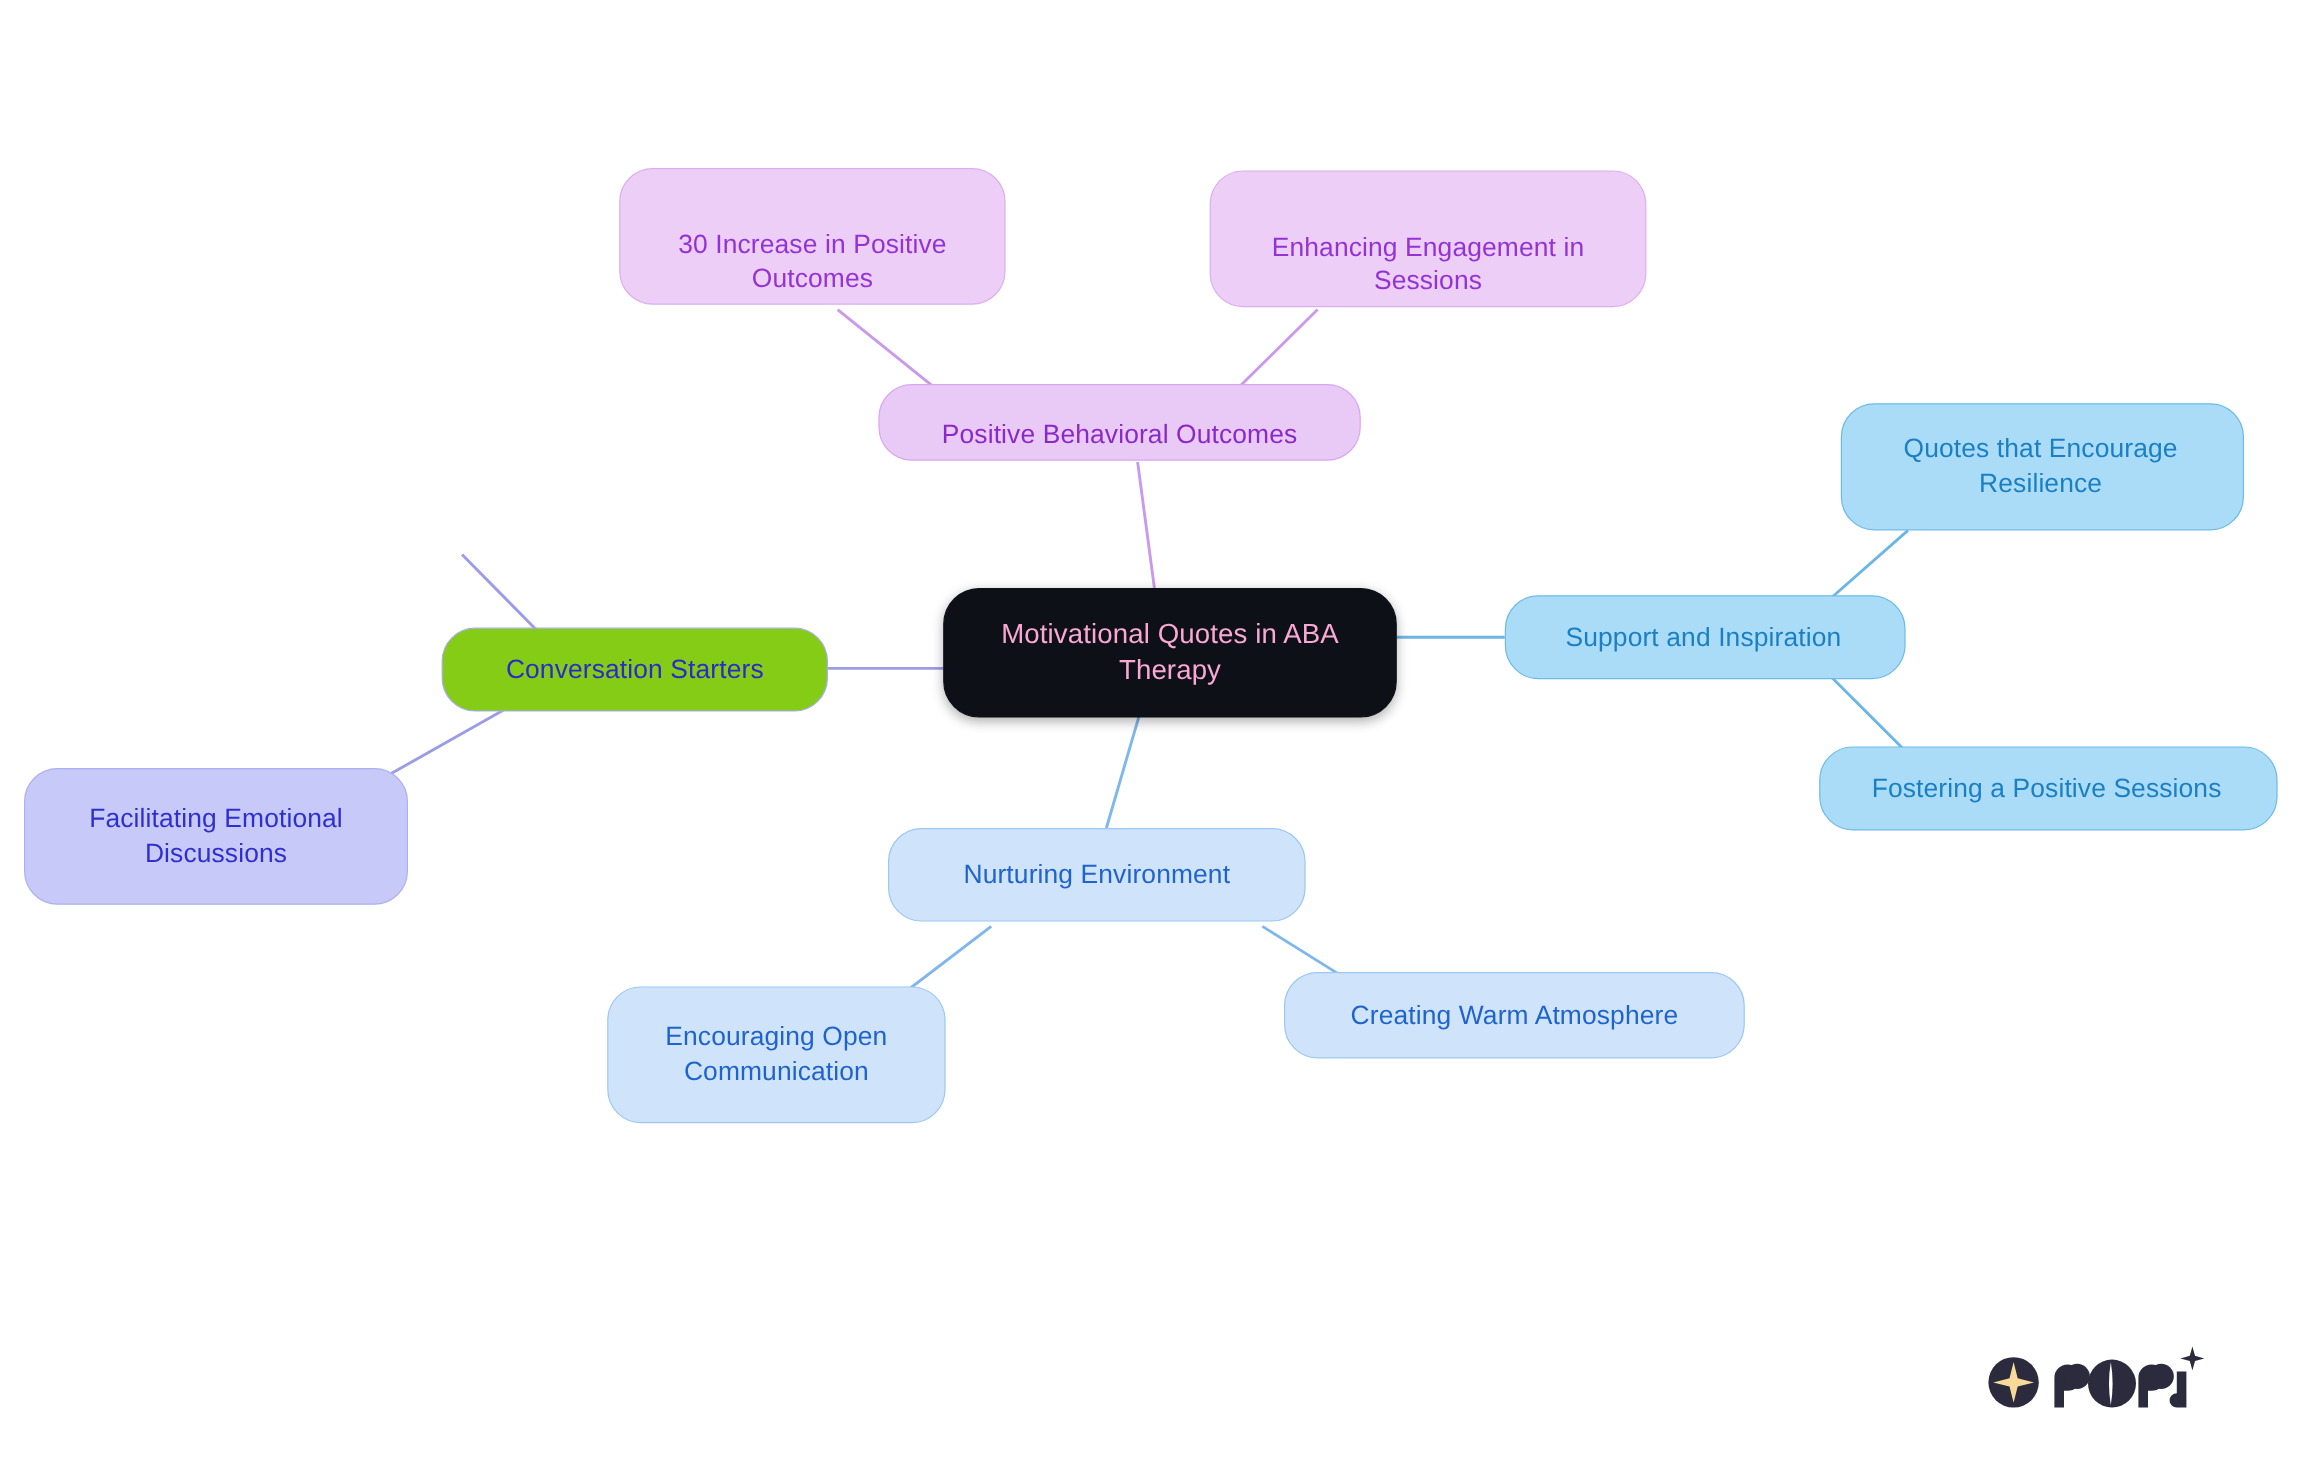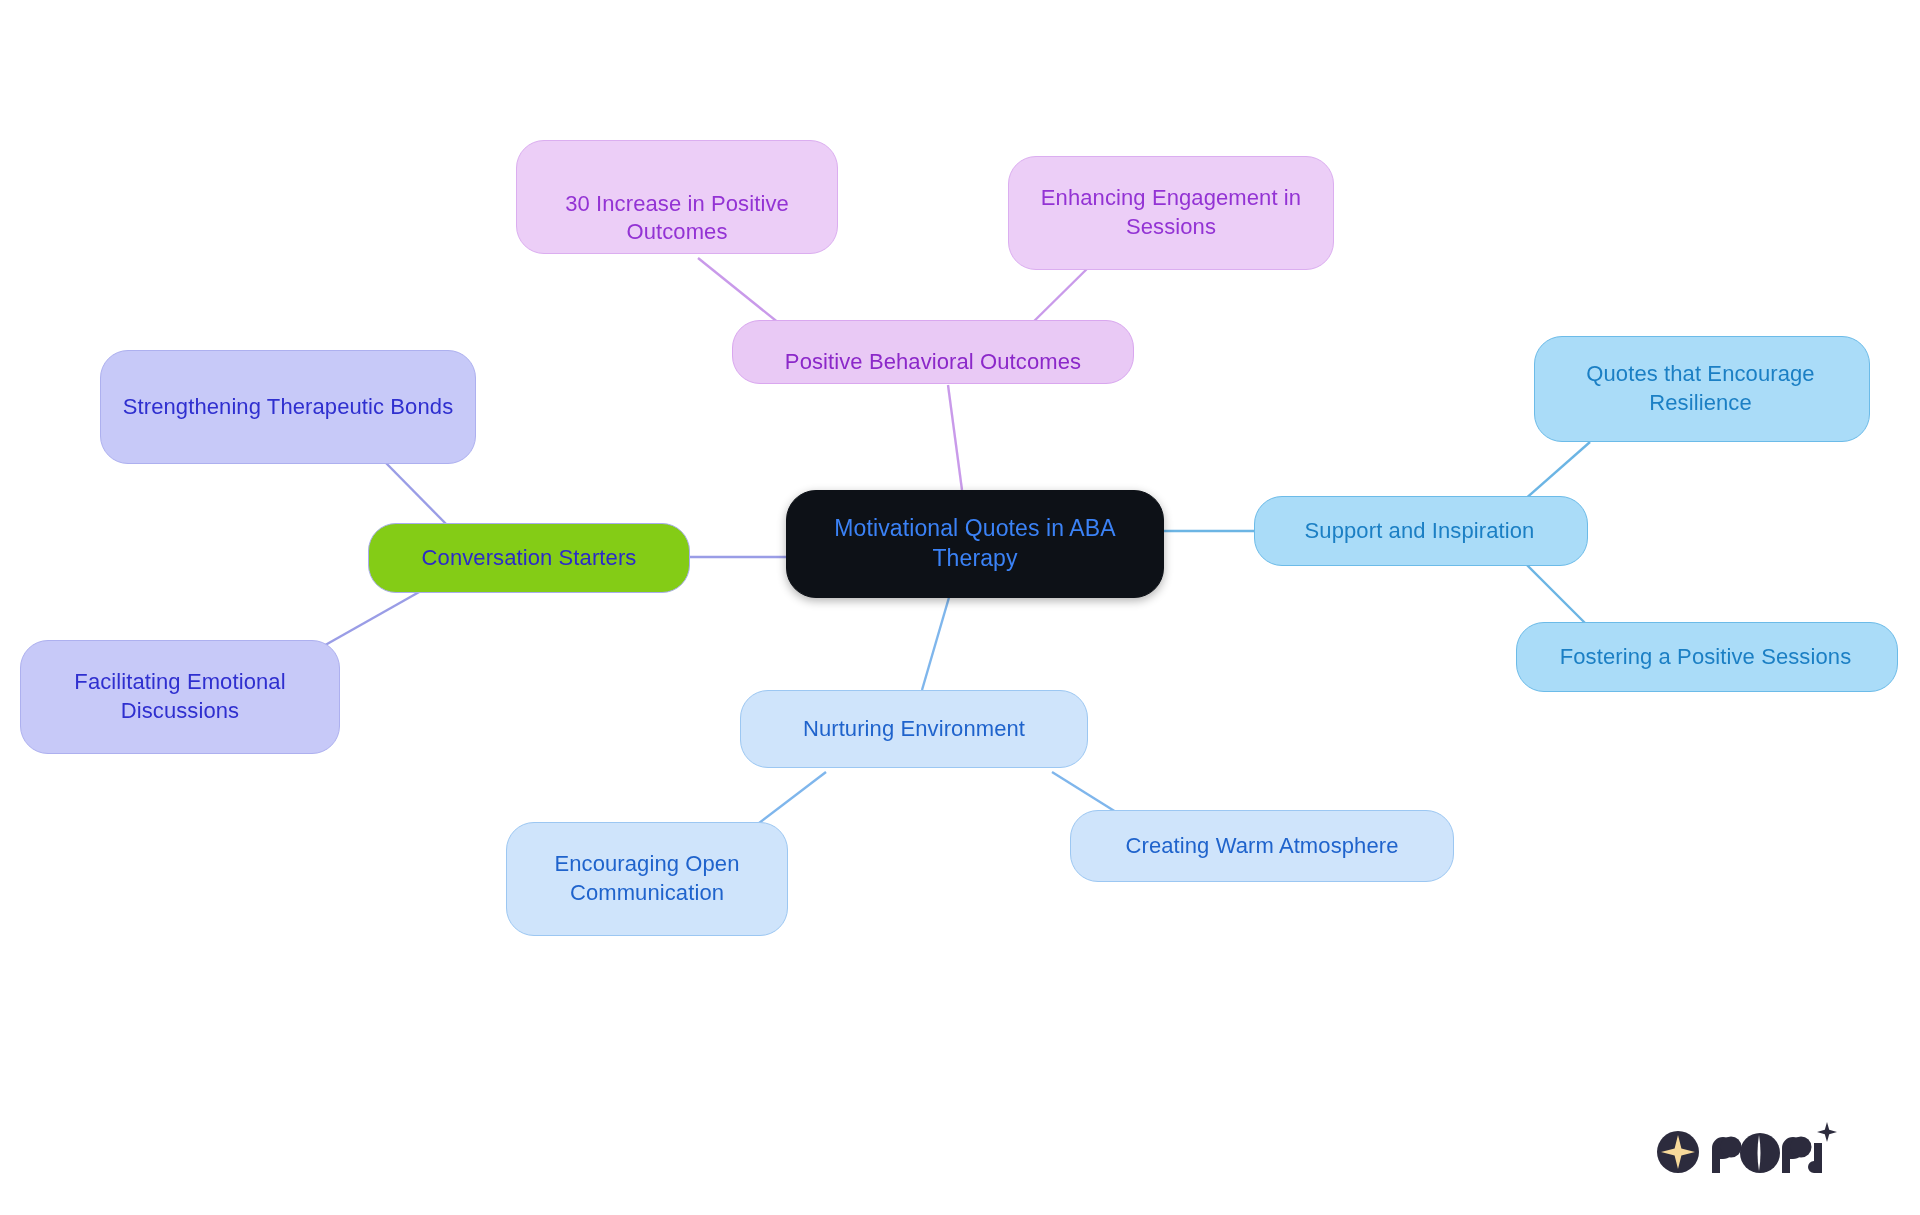--- a/index.html
+++ b/index.html
@@ -47,21 +47,21 @@
 
   .node .label {
     display: block;
     width: 100%;
   }
 
   
   .node.root {
     background: #0d1117;
     border-color: #0d1117;
-    color: #3b82f6;
+    color: #f9a8d4;
     border-radius: 30px;
     font-size: 23px;
     box-shadow: 0 3px 10px rgba(0,0,0,0.30);
   }
 
   
   .node.purple {
     background: #e9c9f5;
     border-color: #d9a7ef;
     color: #8b28c9;
@@ -151,31 +151,28 @@
   </div>
 
   <div class="node purple" style="left:732px; top:320px; width:402px; height:64px;align-items:flex-end;">
     <span class="label">Positive Behavioral Outcomes</span>
   </div>
 
   <div class="node purple-light" style="left:516px; top:140px; width:322px; height:114px;align-items:flex-end;">
     <span class="label">30 Increase in Positive Outcomes</span>
   </div>
 
-  <div class="node purple-light" style="left:1008px; top:156px; width:326px; height:114px;">
+  <div class="node purple-light" style="left:1008px; top:142px; width:364px; height:114px;align-items:flex-end;">
     <span class="label">Enhancing Engagement in Sessions</span>
   </div>
 
   <div class="node peri" style="left:368px; top:523px; width:322px; height:70px;">
     <span class="label">Conversation Starters</span>
   </div>
 
-  <div class="node peri-light" style="left:100px; top:350px; width:376px; height:114px;">
-    <span class="label">Strengthening Therapeutic Bonds</span>
-  </div>
 
   <div class="node peri-light" style="left:20px; top:640px; width:320px; height:114px;">
     <span class="label">Facilitating Emotional Discussions</span>
   </div>
 
   <div class="node sky" style="left:1254px; top:496px; width:334px; height:70px;">
     <span class="label">Support and Inspiration</span>
   </div>
 
   <div class="node sky" style="left:1534px; top:336px; width:336px; height:106px;">

